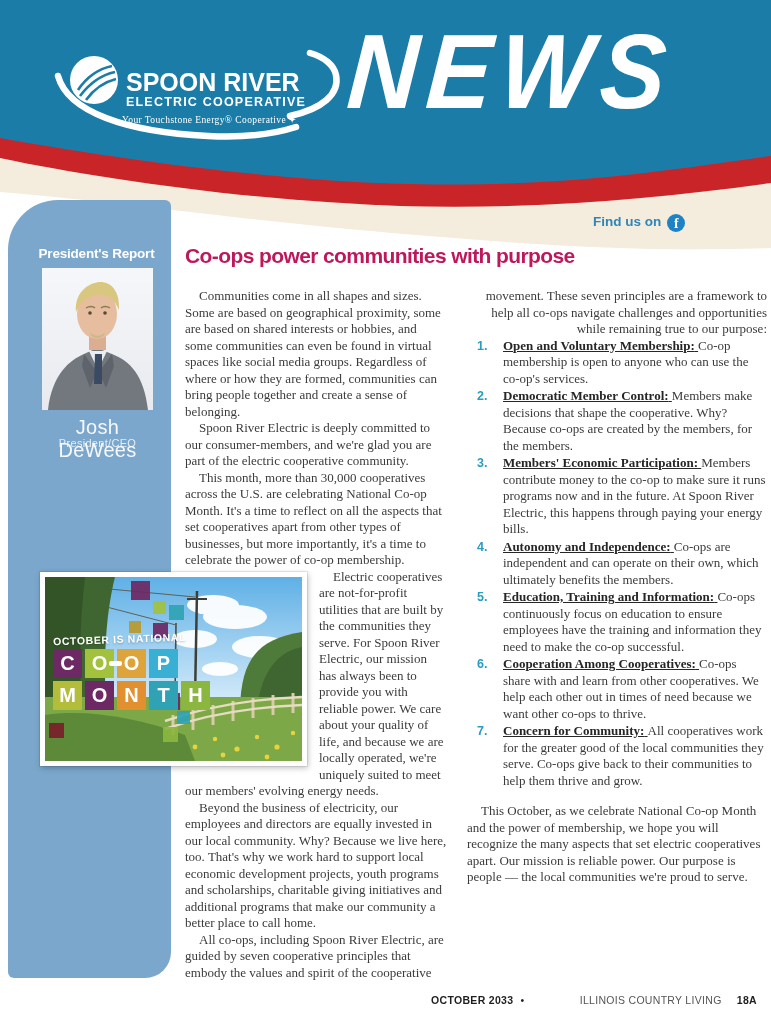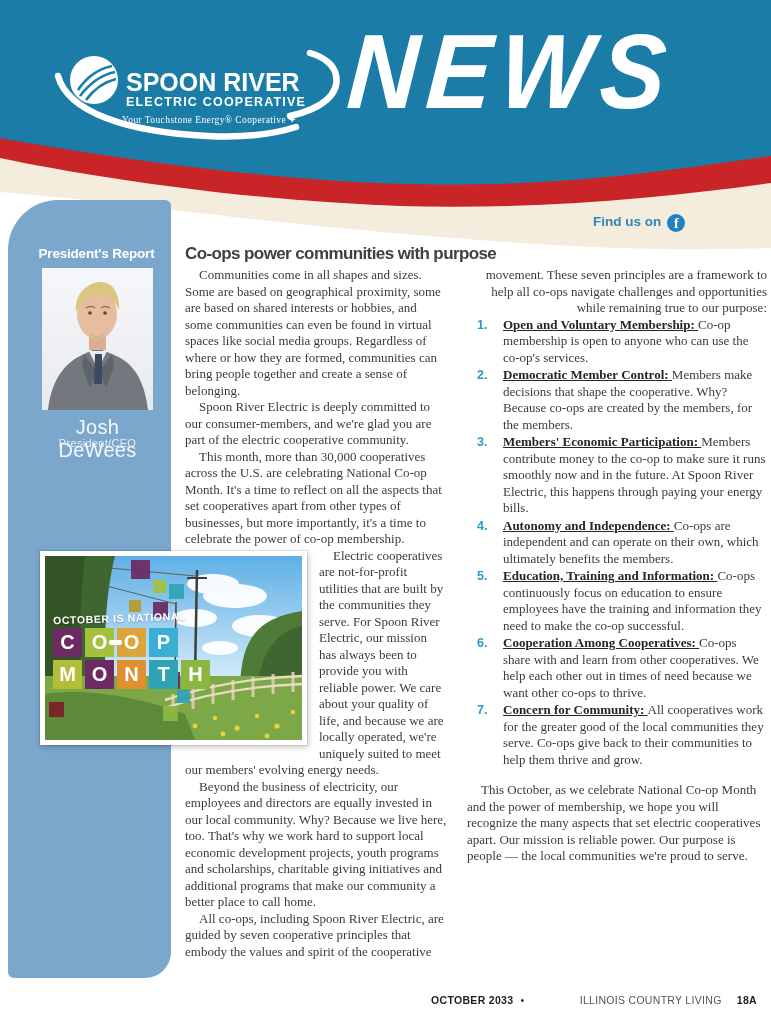--- a/index.html
+++ b/index.html
@@ -35,22 +35,22 @@
   .sb-heading{margin:46px 12px 0 26px;text-align:center;color:#ffffff;
               font-family:"Liberation Sans",sans-serif;font-weight:bold;font-size:13.5px;letter-spacing:-.2px;}
   .sb-photo{position:absolute;left:34px;top:68px;width:111px;height:142px;background:#f2f3f6;overflow:hidden;}
   .sb-name{position:absolute;left:34px;top:216px;width:111px;text-align:center;color:rgba(255,255,255,.92);
            font-family:"Liberation Sans",sans-serif;font-size:20px;letter-spacing:.3px;}
   .sb-role{position:absolute;left:34px;top:237px;width:111px;text-align:center;color:rgba(255,255,255,.8);
            font-family:"Liberation Sans",sans-serif;font-size:11px;letter-spacing:.3px;}
 
   
   .article{position:absolute;left:185px;top:244px;width:572px;z-index:2;}
-  .headline{margin:0 0 3px 0;font-family:"Liberation Sans",sans-serif;font-weight:bold;
-            font-size:17px;letter-spacing:-.6px;color:#404040;}
+  .headline{margin:0 0 20px 0;font-family:"Liberation Sans",sans-serif;font-weight:bold;
+            font-size:21px;letter-spacing:-.6px;color:#be185d;}
   .cols{display:flex;gap:20px;}
   .col1{width:262px;flex:0 0 262px;}
   .col2{width:300px;flex:0 0 300px;}
   .body-text p{margin:0;font-size:13px;line-height:16.5px;color:#3b3b3b;text-indent:14px;}
   .no-indent{text-indent:0 !important;text-align:right;}
 
   
   .coop-figure{float:left;width:257px;height:184px;margin:3px 12px 5px -145px;
                border:5px solid #fff;box-shadow:0 0 0 1px rgba(0,0,0,.08),1px 2px 6px rgba(0,0,0,.25);
                position:relative;overflow:hidden;background:#9cc8e8;}
@@ -252,21 +252,21 @@
       <div class="col2">
         <p class="no-indent">movement. These seven principles are a framework to help all co-ops navigate challenges and opportunities while remaining true to our purpose:</p>
         <ol class="principles">
           <li>
             <span class="pnum">1.</span><b class="ptitle">Open and Voluntary Membership:</b><span>Co-op membership is open to anyone who can use the co-op's services.</span>
           </li>
           <li>
             <span class="pnum">2.</span><b class="ptitle">Democratic Member Control:</b><span>Members make decisions that shape the cooperative. Why? Because co-ops are created by the members, for the members.</span>
           </li>
           <li>
-            <span class="pnum">3.</span><b class="ptitle">Members' Economic Participation:</b><span>Members contribute money to the co-op to make sure it runs smoothly now and in the future. At Spoon River Electric, this happens through paying your energy bills.</span>
+            <span class="pnum">3.</span><b class="ptitle">Members' Economic Participation:</b><span>Members contribute money to the co-op to make sure it runs programs now and in the future. At Spoon River Electric, this happens through paying your energy bills.</span>
           </li>
           <li>
             <span class="pnum">4.</span><b class="ptitle">Autonomy and Independence:</b><span>Co-ops are independent and can operate on their own, which ultimately benefits the members.</span>
           </li>
           <li>
             <span class="pnum">5.</span><b class="ptitle">Education, Training and Information:</b><span>Co-ops continuously focus on education to ensure employees have the training and information they need to make the co-op successful.</span>
           </li>
           <li>
             <span class="pnum">6.</span><b class="ptitle">Cooperation Among Cooperatives:</b><span>Co-ops share with and learn from other cooperatives. We help each other out in times of need because we want other co-ops to thrive.</span>
           </li>

